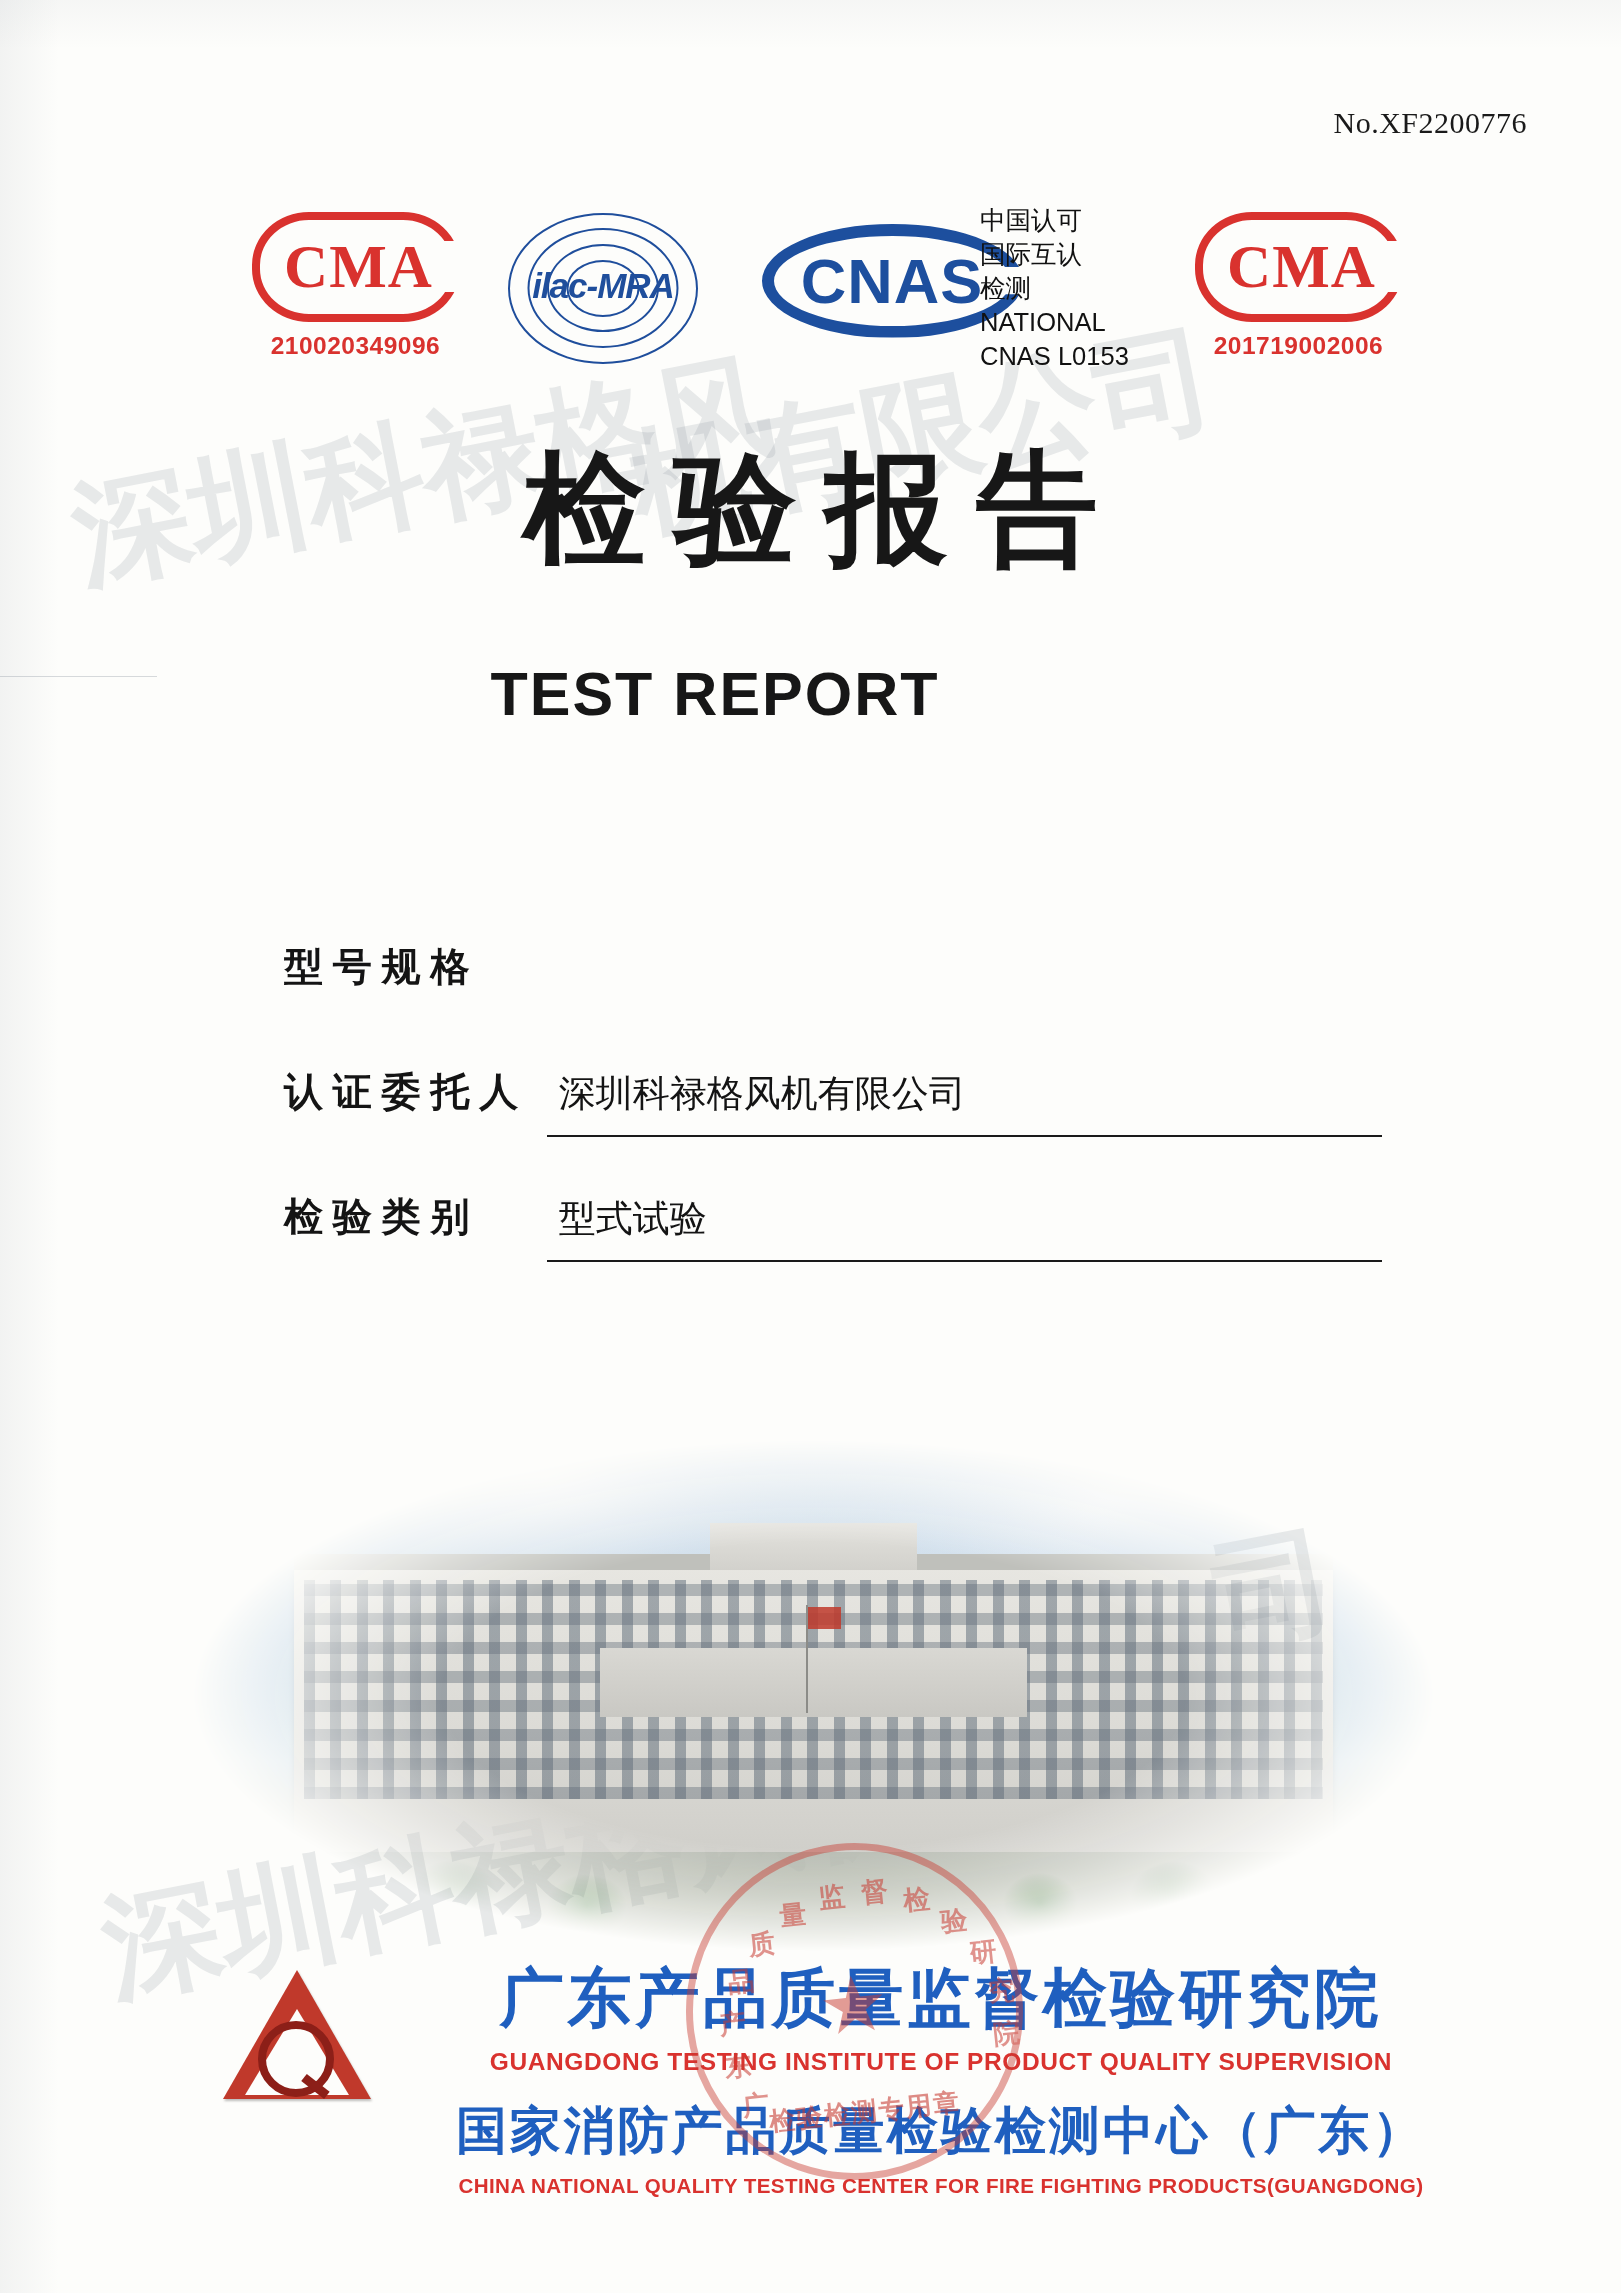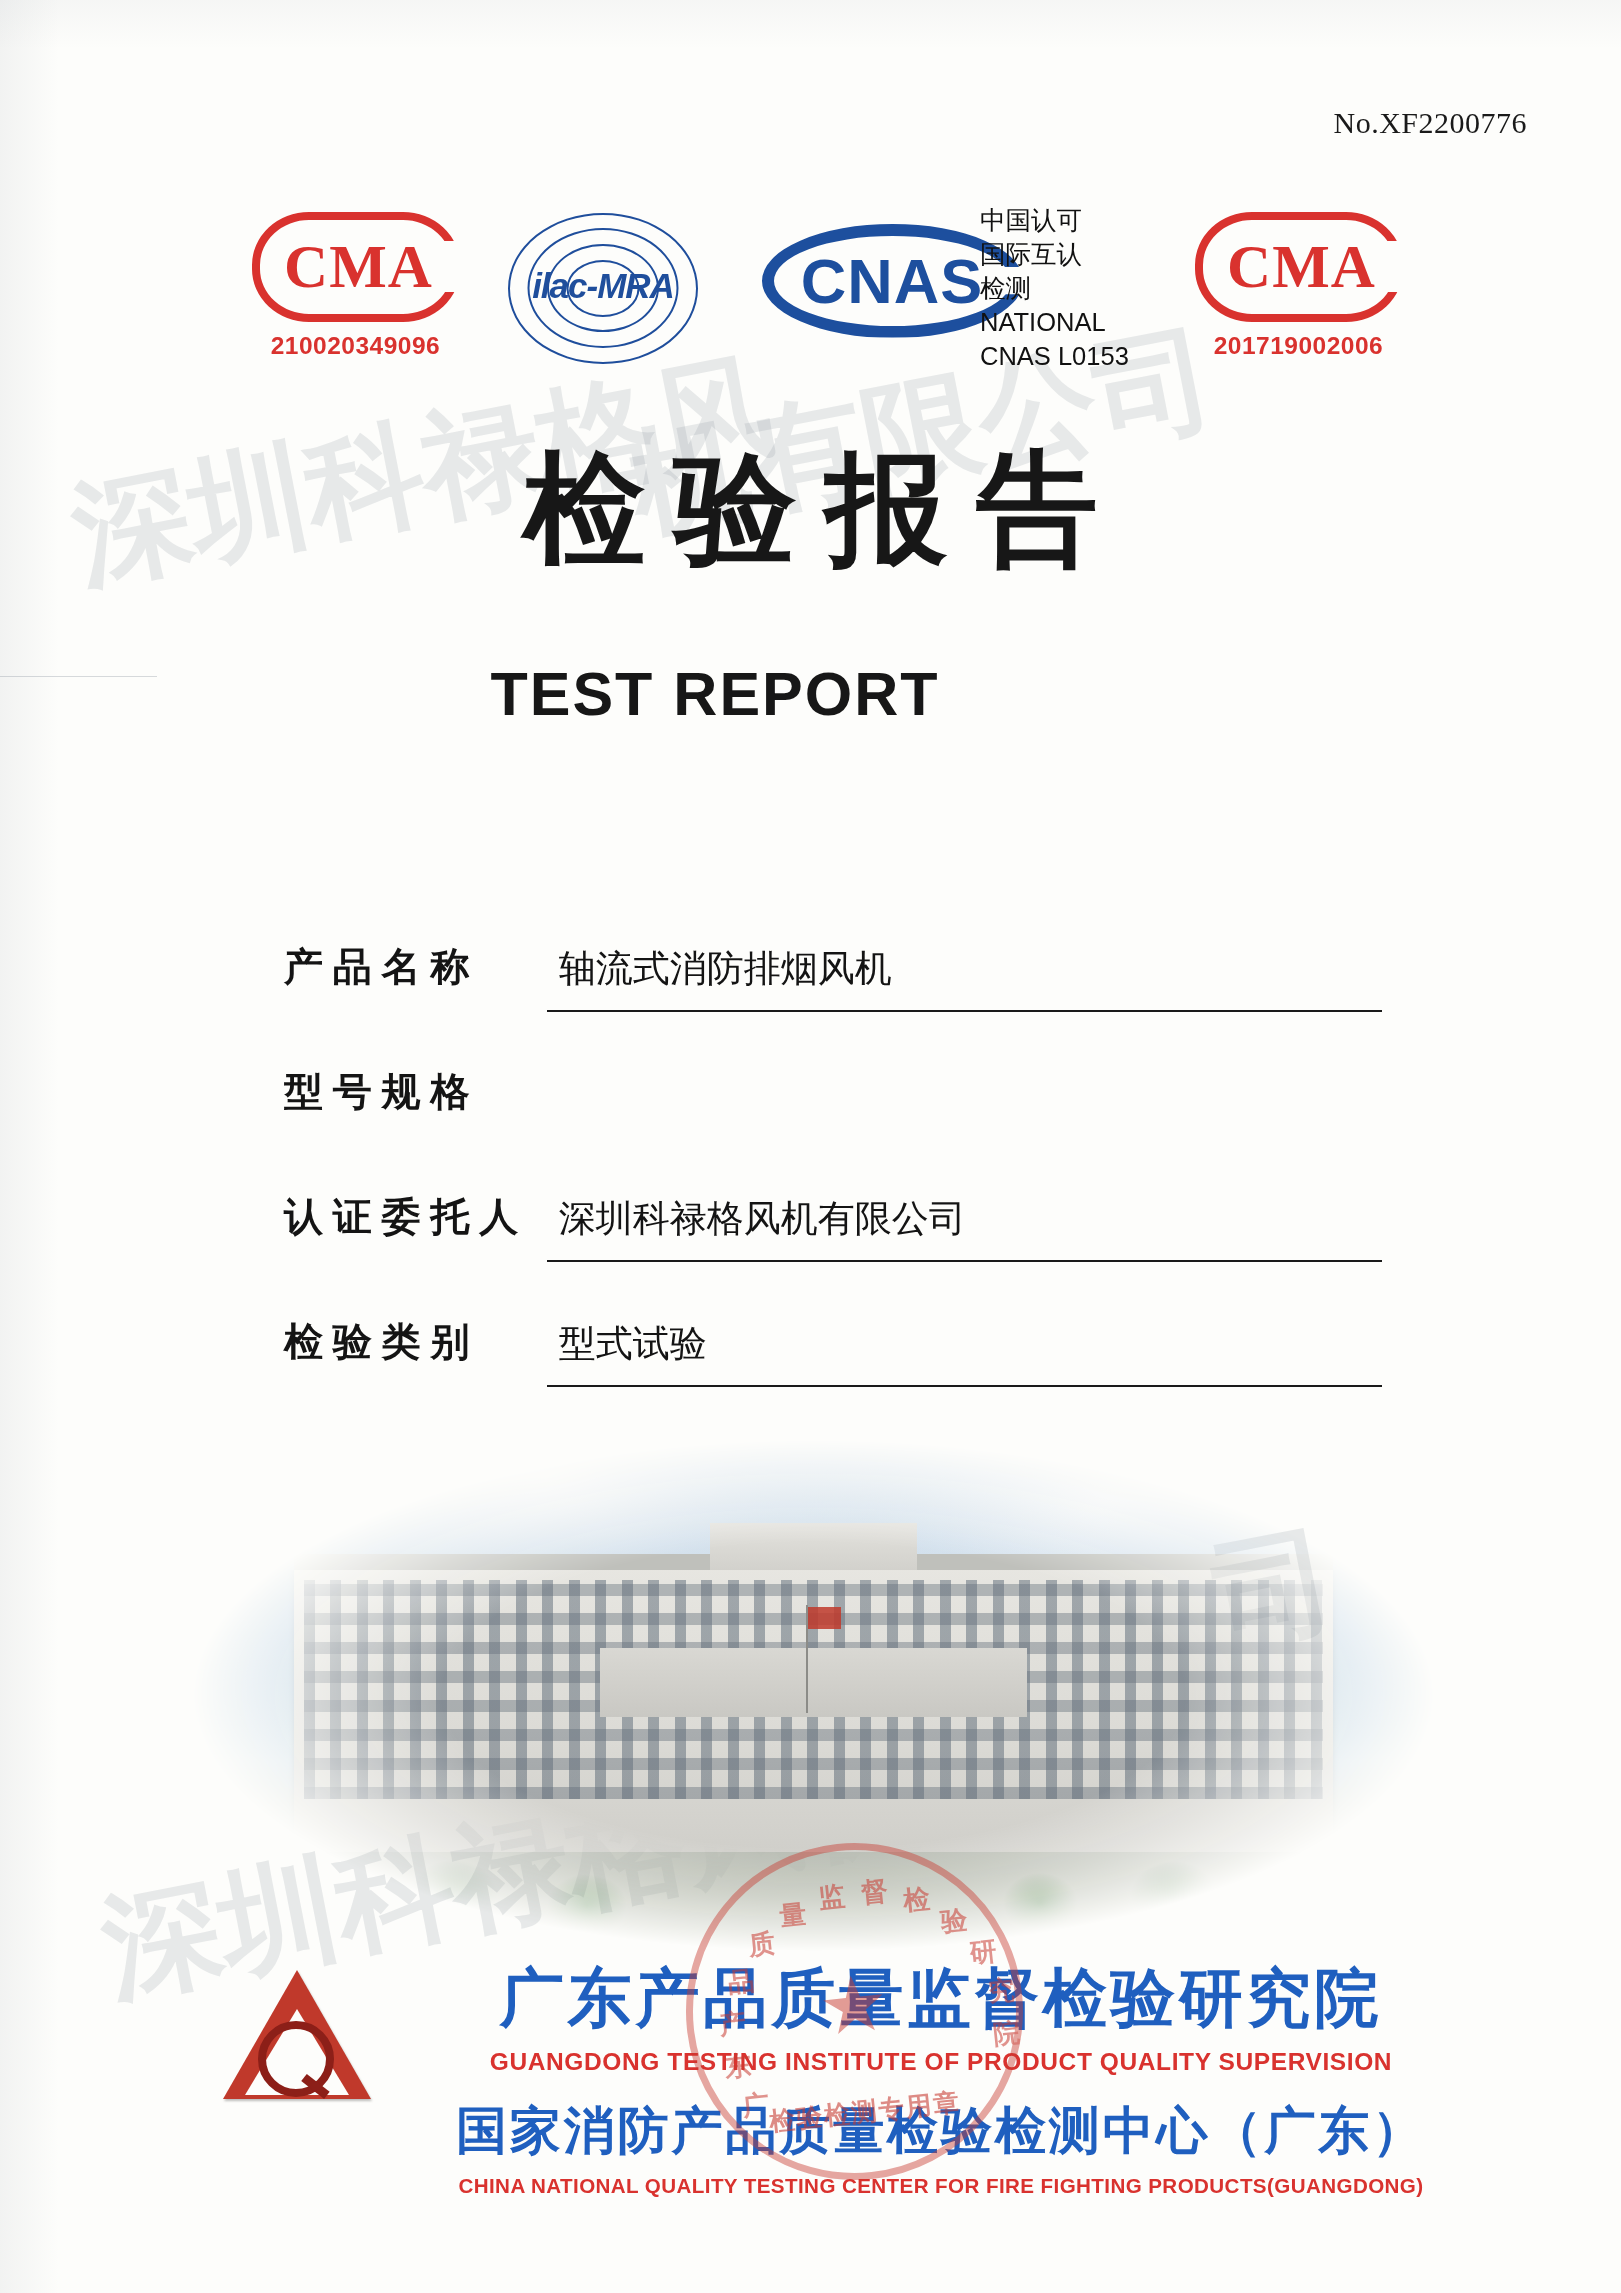--- a/index.html
+++ b/index.html
@@ -577,26 +577,20 @@
         <div class="letters">CMA</div>
       </div>
       <div class="cma-code">201719002006</div>
     </div>
   </div>
 
   <div class="title-cn">检验报告</div>
   <div class="title-en">TEST REPORT</div>
 
   <div class="fields">
-    <div class="field-row">
-      <div class="field-label">产品名称</div>
-      <div class="field-value-wrap">
-        <div class="field-value">轴流式消防排烟风机</div>
-      </div>
-    </div>
     <div class="field-row">
       <div class="field-label">型号规格</div>
     </div>
     <div class="field-row">
       <div class="field-label">认证委托人</div>
       <div class="field-value-wrap">
         <div class="field-value">深圳科禄格风机有限公司</div>
       </div>
     </div>
     <div class="field-row">

